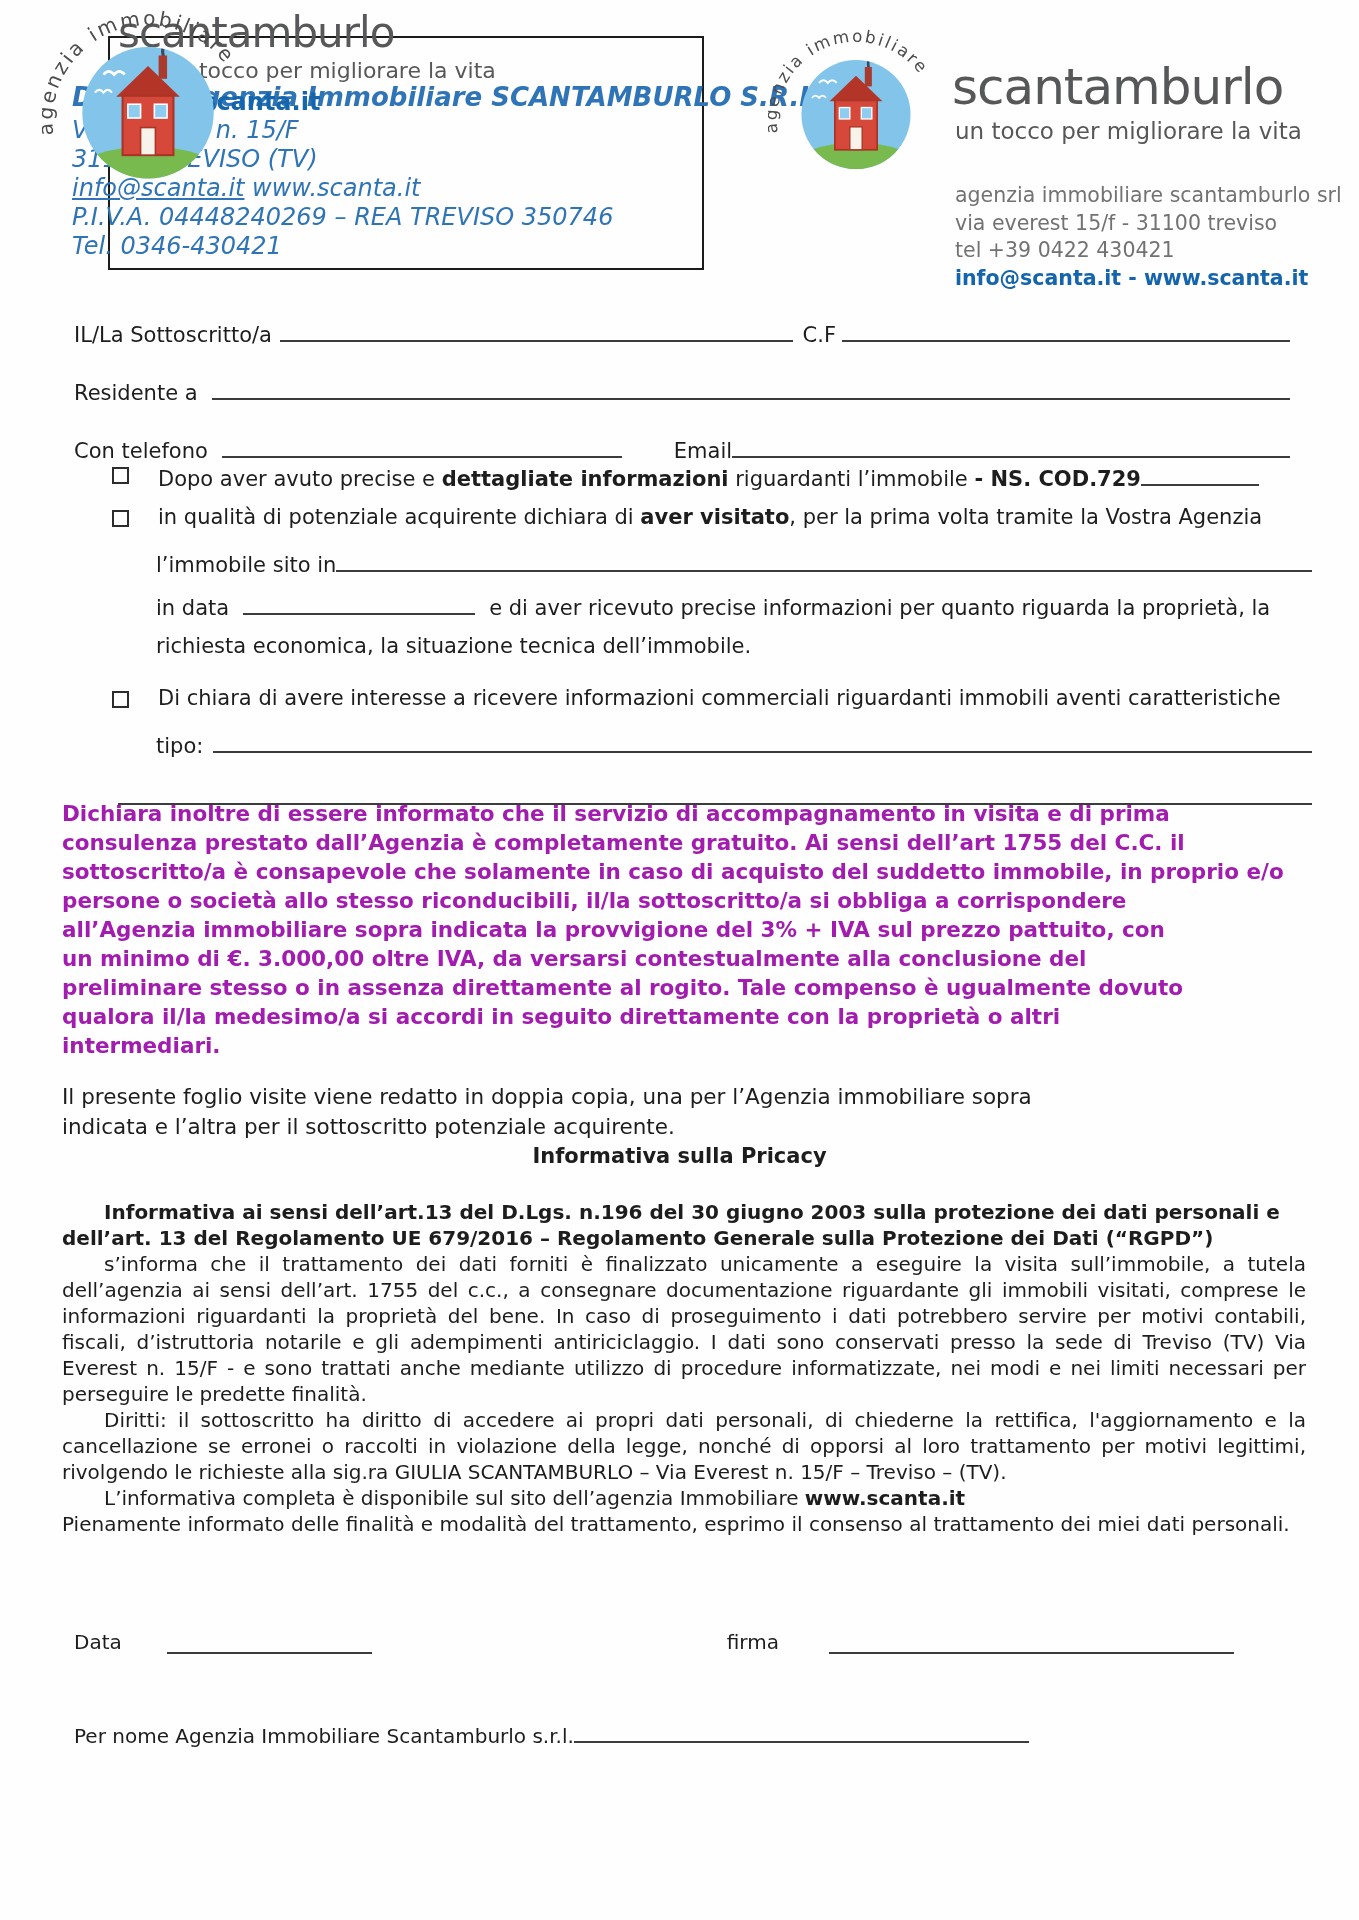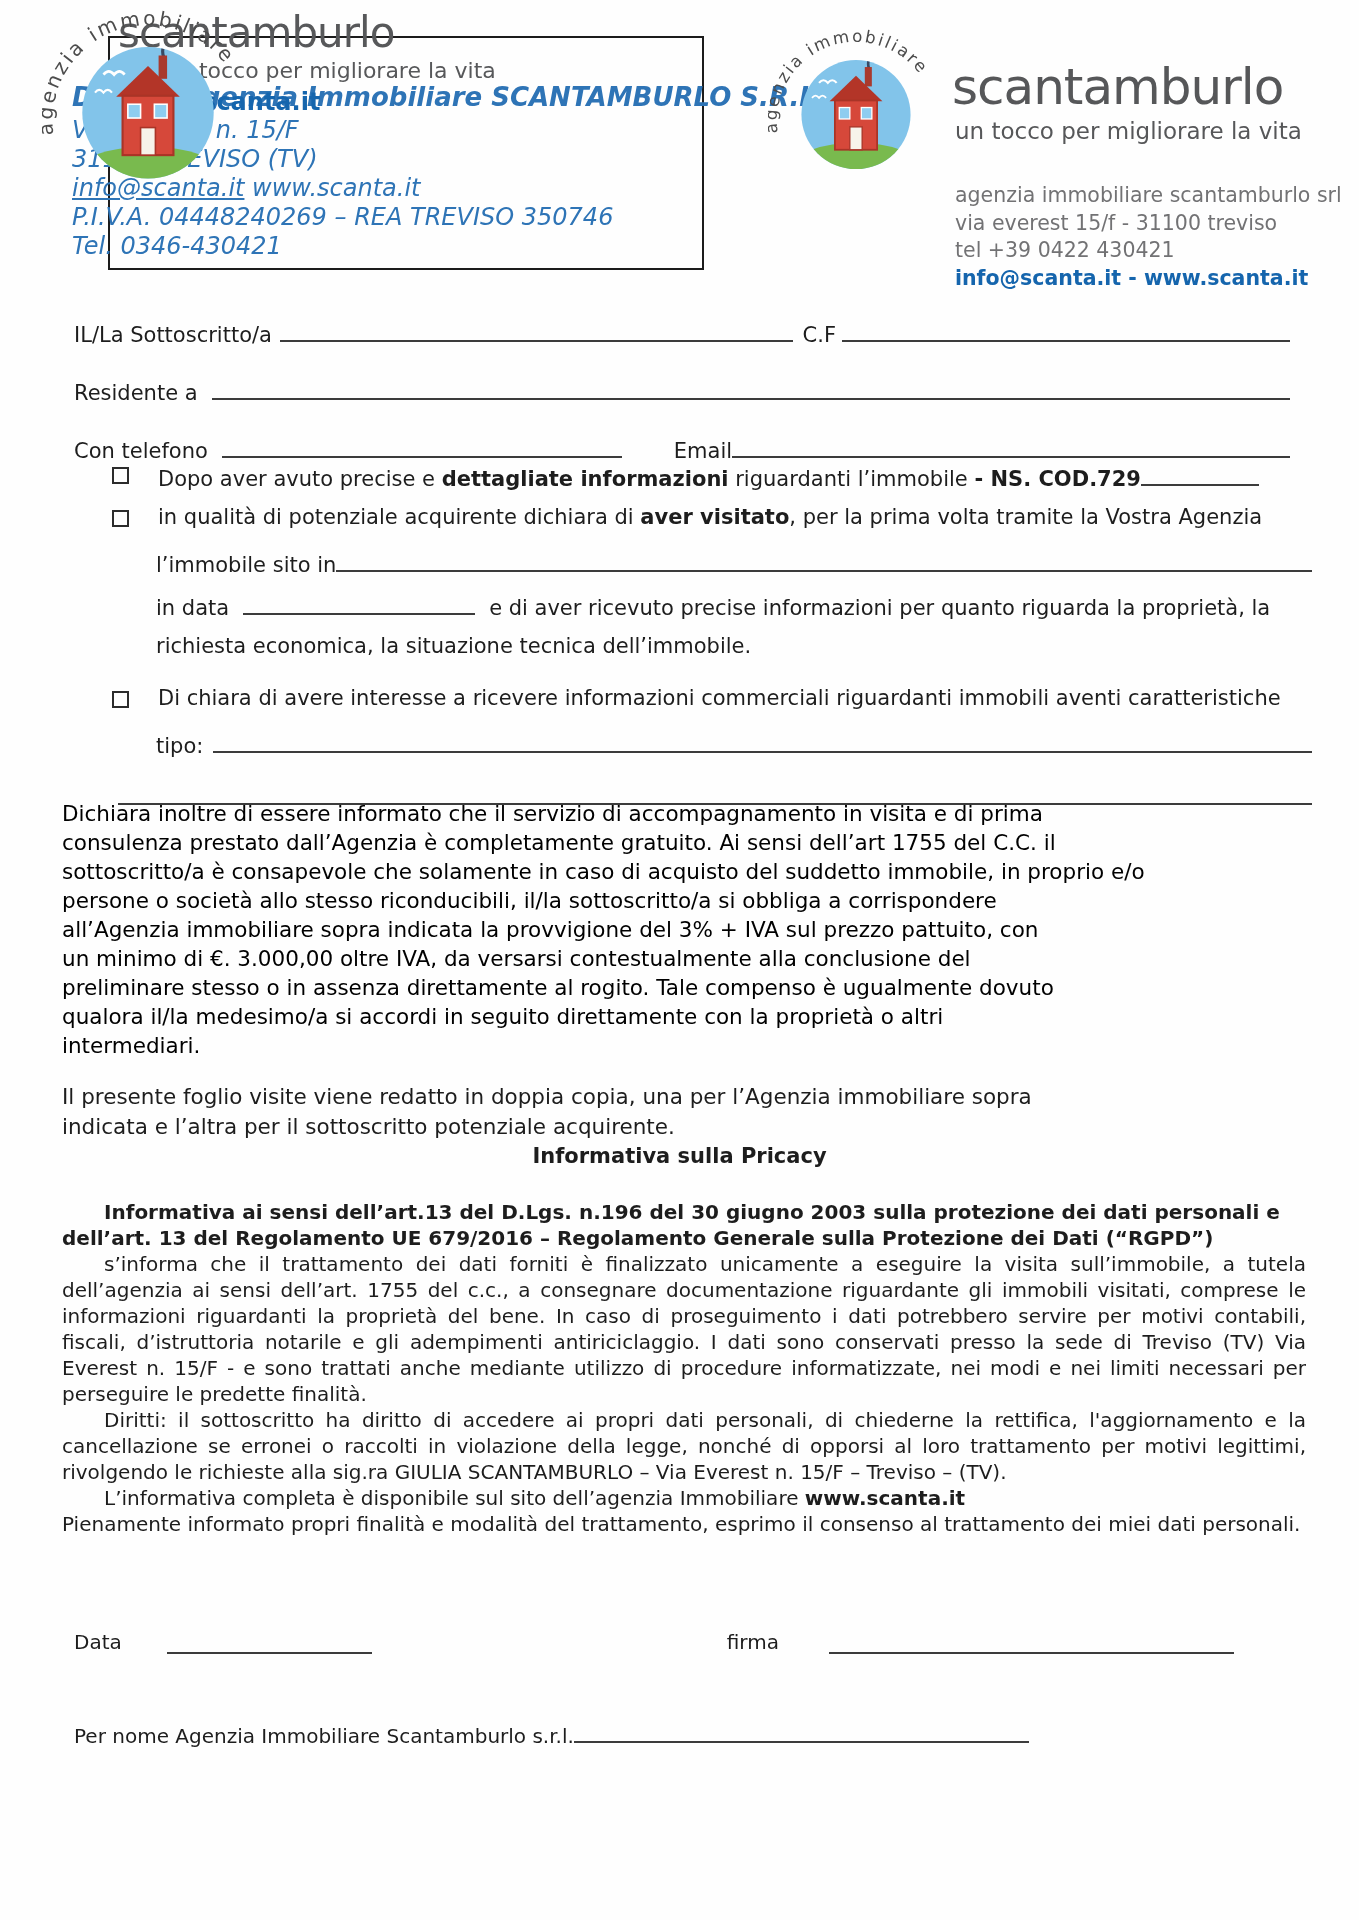--- a/index.html
+++ b/index.html
@@ -42,21 +42,21 @@
   .lab{white-space:nowrap;}
 
   
   .cbwrap{left:112px;top:462px;width:1200px;font-size:21px;}
   .cbrow{display:flex;align-items:baseline;min-height:43px;}
   .cbx{flex:0 0 auto;width:13px;height:13px;border:2px solid #2c2c2c;margin-right:29px;position:relative;top:1px;align-self:flex-start;margin-top:4px;}
   .cont{padding-left:44px;}
   .gap{height:9px;}
 
   
-  .decl{left:62px;top:799px;width:1245px;font-size:21.5px;font-weight:normal;line-height:29px;color:#000000;}
+  .decl{left:62px;top:799px;width:1245px;font-size:21.5px;font-weight:bold;line-height:29px;color:#a21caf;}
   .decl div{white-space:nowrap;}
 
   .copy{left:62px;top:1082px;width:1240px;font-size:21.5px;line-height:29.5px;}
 
   .ptitle{left:0;top:1144px;width:1359px;text-align:center;font-size:21px;font-weight:bold;}
 
   .privacy{left:62px;top:1199px;width:1244px;font-size:20px;line-height:26px;}
   .privacy p{margin:0;}
   .ind{text-indent:42px;}
   .just{text-align:justify;}
@@ -223,21 +223,21 @@
     <div>indicata e l’altra per il sottoscritto potenziale acquirente.</div>
   </div>
 
   <div class="abs ptitle">Informativa sulla Pricacy</div>
 
   <div class="abs privacy">
     <p class="ind" style="font-weight:bold;">Informativa ai sensi dell’art.13 del D.Lgs. n.196 del 30 giugno 2003 sulla protezione dei dati personali e dell’art. 13 del Regolamento UE 679/2016 – Regolamento Generale sulla Protezione dei Dati (“RGPD”)</p>
     <p class="ind just">s’informa che il trattamento dei dati forniti è finalizzato unicamente a eseguire la visita sull’immobile, a tutela dell’agenzia ai sensi dell’art. 1755 del c.c., a consegnare documentazione riguardante gli immobili visitati, comprese le informazioni riguardanti la proprietà del bene. In caso di proseguimento i dati potrebbero servire per motivi contabili, fiscali, d’istruttoria notarile e gli adempimenti antiriciclaggio. I dati sono conservati presso la sede di Treviso  (TV) Via Everest n. 15/F -  e sono trattati anche mediante utilizzo di procedure informatizzate, nei modi e nei limiti necessari per perseguire le predette finalità.</p>
     <p class="ind just">Diritti: il sottoscritto ha diritto di accedere ai propri dati personali, di chiederne la rettifica, l'aggiornamento e la cancellazione se erronei o raccolti in violazione della legge, nonché di opporsi al loro trattamento per motivi legittimi, rivolgendo le richieste alla  sig.ra GIULIA SCANTAMBURLO – Via Everest n. 15/F – Treviso – (TV).</p>
     <p class="ind"><span>L’informativa completa è disponibile sul sito dell’agenzia Immobiliare </span><b>www.scanta.it</b></p>
-    <p>Pienamente informato propri finalità e modalità del trattamento, esprimo il consenso al trattamento dei miei dati personali.</p>
+    <p>Pienamente informato delle finalità e modalità del trattamento, esprimo il consenso al trattamento dei miei dati personali.</p>
   </div>
 
   <div class="abs foot1">
     <span class="lab">Data</span>
     <span class="fill" style="width:205px;margin-left:45px;"></span>
     <span class="lab" style="margin-left:355px;">firma</span>
     <span class="fill" style="width:405px;margin-left:50px;"></span>
   </div>
 
   <div class="abs foot2">

